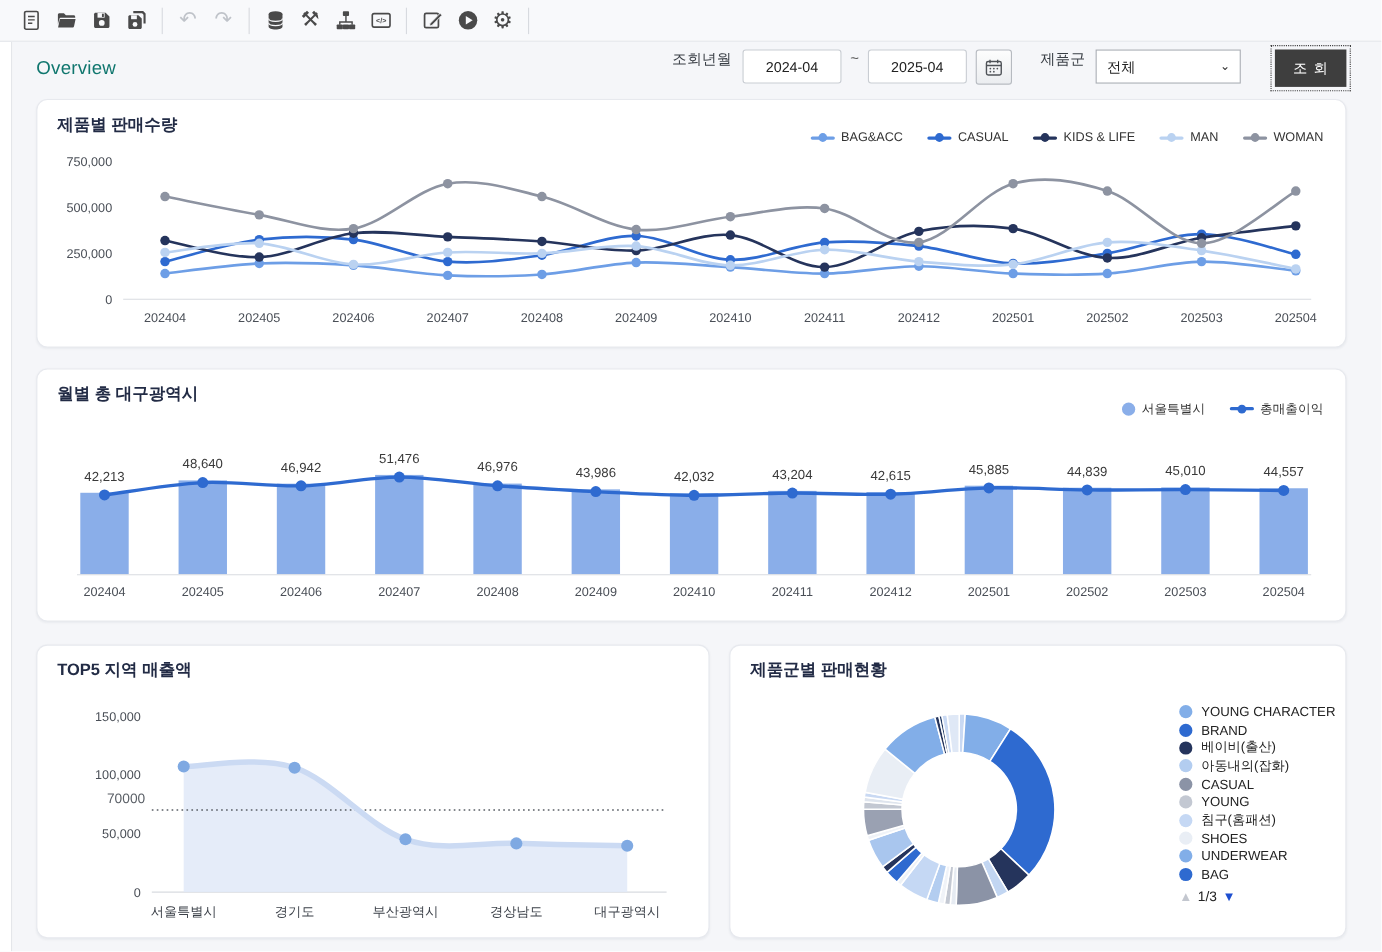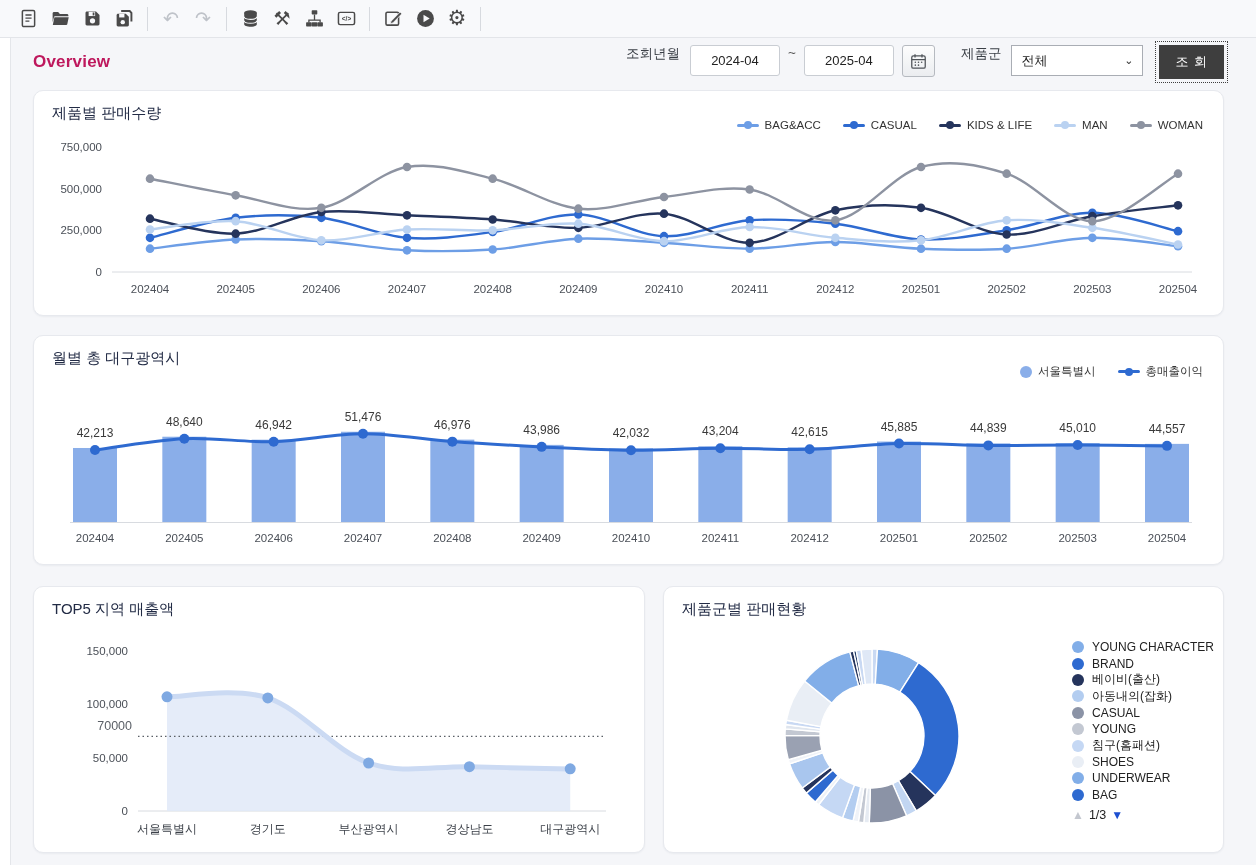--- a/index.html
+++ b/index.html
@@ -8,40 +8,40 @@
   
   .toolbar{position:absolute;top:0;left:0;right:0;height:37px;background:#f8f9fb;
            border-bottom:1px solid #e3e5e9;display:flex;align-items:center;padding-left:12px;}
   .tbtn{width:32px;height:28px;display:flex;align-items:center;justify-content:center;border-radius:3px;cursor:pointer;}
   .tbtn .uni{font-size:19px;line-height:1;color:#4a4a4a;font-family:"DejaVu Sans",sans-serif;}
   .tbtn.disabled .uni{color:#bfc3c9;}
   .tsep{width:1px;height:24px;background:#d7dadf;margin:0 7px;}
   
   .content{position:absolute;top:38px;left:10px;right:0;bottom:0;background:#f5f6f9;border-left:1px solid #e4e6ea;}
   .page-header{display:flex;align-items:center;height:48px;padding:0 32px 0 22px;}
-  .page-title{font-size:17px;font-weight:bold;color:#be185d;letter-spacing:.2px;}
+  .page-title{font-size:17px;font-weight:normal;color:#0f766e;letter-spacing:.2px;}
   .controls{margin-left:auto;display:flex;align-items:flex-start;gap:8px;font-size:13.5px;color:#3a3f46;}
   .ctl-label{margin-right:2px;}
   .input-ym{width:84px;height:27px;border:1px solid #c9cdd3;border-radius:3px;text-align:center;
             font-size:13px;color:#222;background:#fff;font-family:inherit;}
   .tilde{color:#555;}
   .cal-btn{width:31px;height:30px;border:1px solid #b6bac0;border-radius:3px;
            background:linear-gradient(#fdfdfd,#ebedf0);display:flex;align-items:center;justify-content:center;cursor:pointer;}
   .select{width:112px;height:29px;border:1px solid #a9adb4;background:#fff;display:flex;align-items:center;
           padding:0 9px;font-size:13px;color:#222;cursor:pointer;}
   .select .chev{margin-left:auto;font-size:11px;color:#333;}
-  .search-wrap{position:relative;margin-left:8px;}
+  .search-wrap{position:relative;margin-left:23px;}
   .search-btn{position:relative;background:#3e3e3e;color:#fff;font-size:13px;font-family:inherit;
               border:none;padding:8px 16px;letter-spacing:1px;cursor:pointer;}
   .search-wrap::after{content:"";position:absolute;inset:-4px;border:1.5px dotted #3f3f3f;pointer-events:none;}
   
   .cards{padding:4px 32px 0 22px;}
   .card{position:relative;background:#fff;border:1px solid #e7e9ee;border-radius:10px;
         box-shadow:0 1px 2px rgba(20,30,60,.05);}
-  .card-title{position:absolute;left:18px;top:13px;font-size:15px;font-weight:normal;color:#222b45;}
+  .card-title{position:absolute;left:18px;top:13px;font-size:15px;font-weight:bold;color:#222b45;}
   .card1{height:224px;margin-bottom:19px;}
   .card2{height:228px;margin-bottom:21px;}
   .row{display:flex;gap:18px;}
   .card3{width:610px;height:265px;}
   .card4{flex:1;height:265px;}
   .chart-svg{position:absolute;left:16px;}
   
   .legend{position:absolute;right:20px;top:28px;display:flex;gap:22px;align-items:flex-end;}
   .lg-item{display:flex;align-items:center;gap:6px;font-size:11.5px;color:#333;cursor:pointer;}
   .lg-line{position:relative;width:22px;height:3px;border-radius:2px;}

